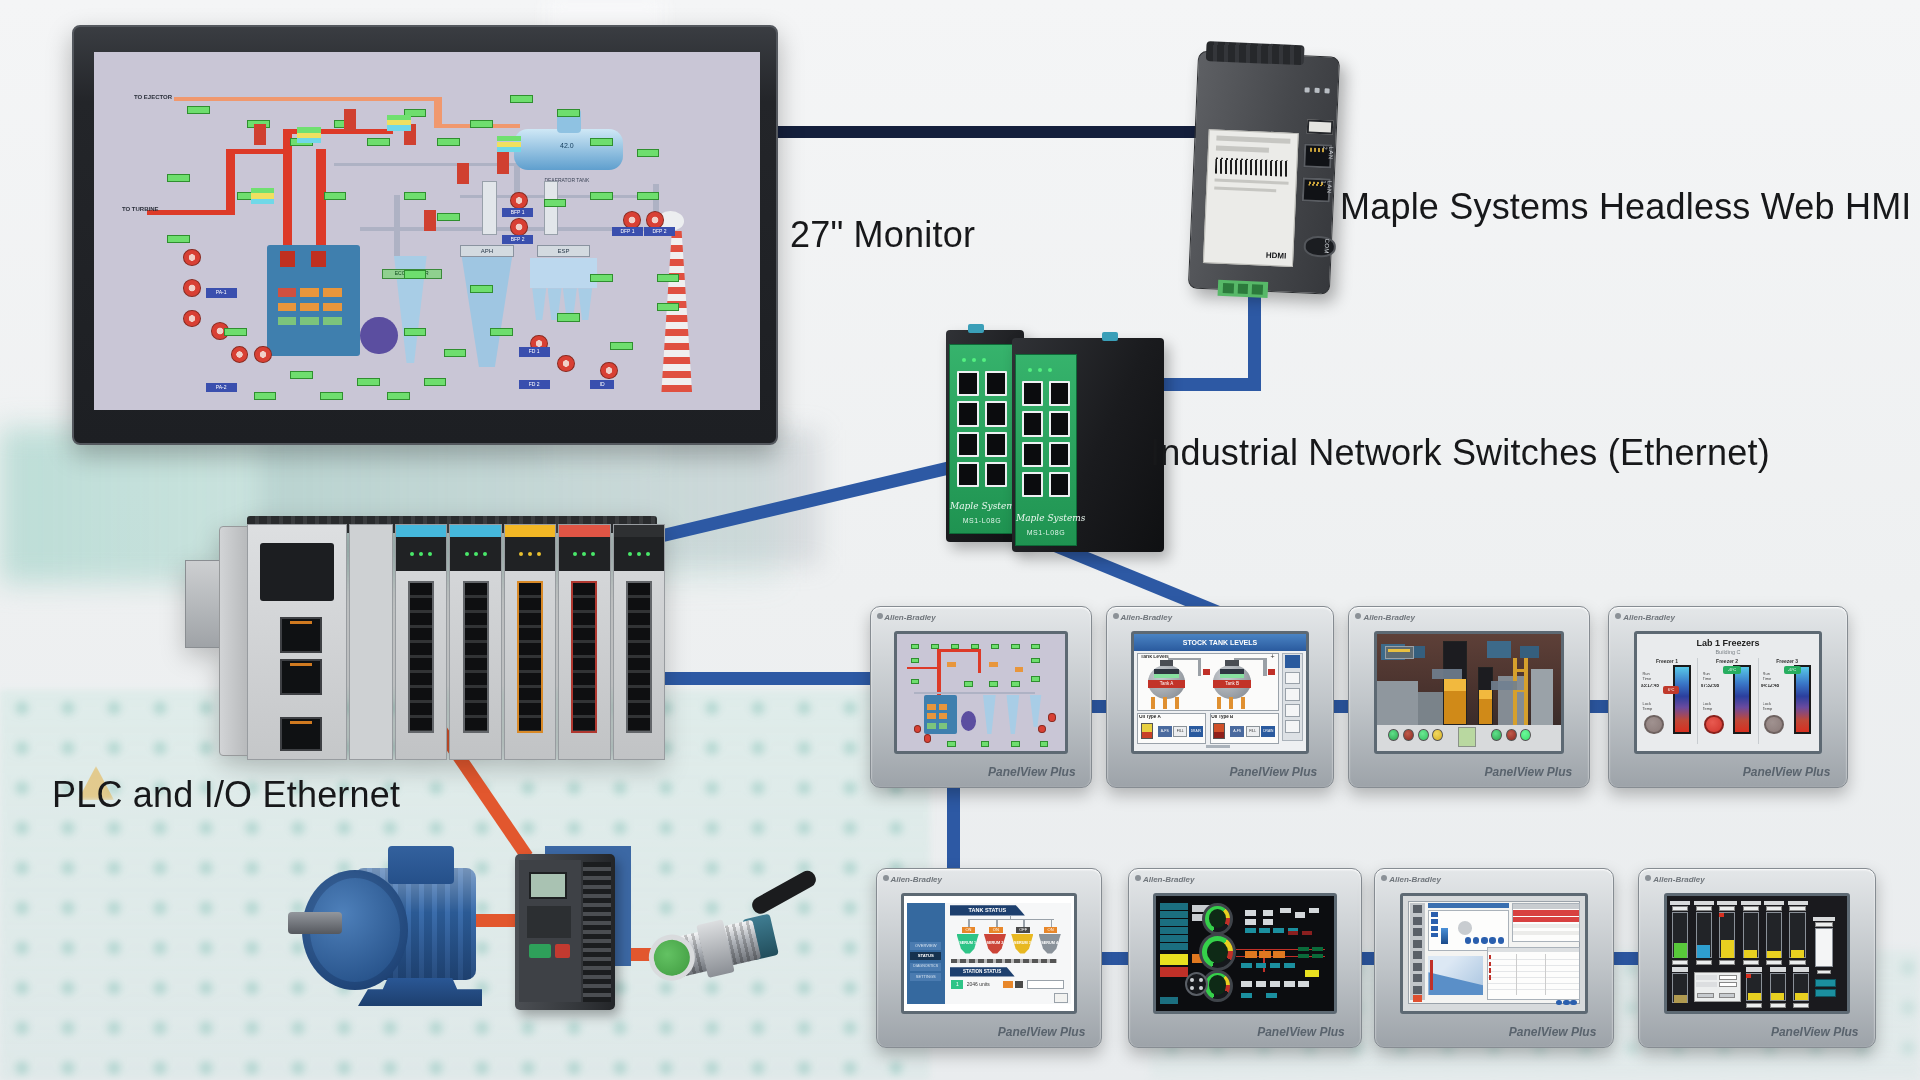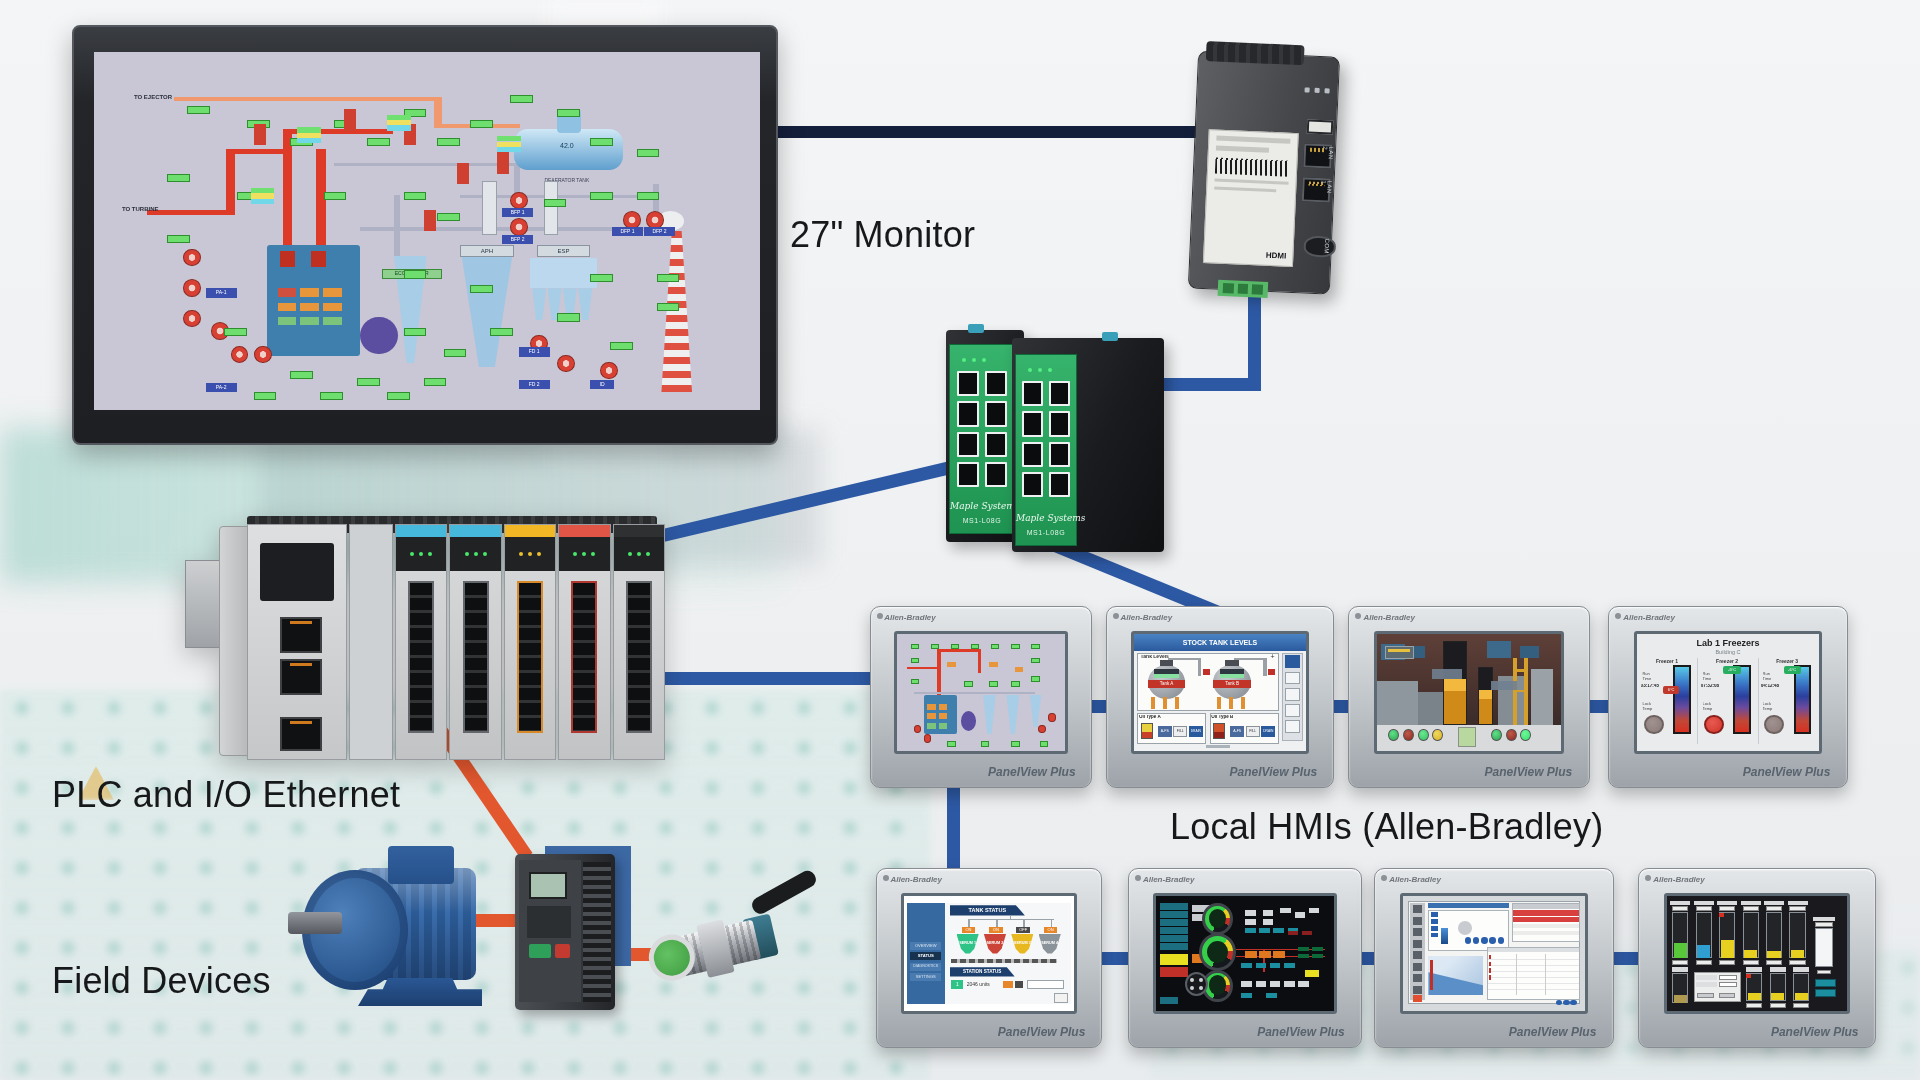--- a/index.html
+++ b/index.html
@@ -283,20 +283,21 @@
       <div class="hd">HDMI</div>
     </div>
     <div class="com"></div>
     <div class="plab" style="top:190px;">COM</div>
     <div class="tb">
         <i></i>
         <i></i>
         <i></i>
       </div>
   </div>
+  <div class="lbl" style="left:1340px;top:186px;">Maple Systems Headless Web HMI</div>
 
   <div class="sw" id="sw1" style="left:946px;top:330px;width:78px;height:212px;">
     <div class="blk"></div>
       <div class="nub"></div>
     <div class="face" style="left:3px;top:14px;width:66px;height:190px;">
       <div class="leds">
           <i></i>
           <i></i>
           <i></i>
         </div>
@@ -330,20 +331,21 @@
           <i></i>
           <i></i>
           <i></i>
           <i></i>
           <i></i>
         </div>
       <div class="logo">Maple Systems</div>
       <div class="model">MS1-L08G</div>
     </div>
   </div>
+  <div class="lbl" style="left:1150px;top:432px;">Industrial Network Switches (Ethernet)</div>
 
   <div id="plc">
     <div class="rail"></div>
     <div class="cap"></div>
     <div class="topbar"></div>
     <div class="cpu">
       <div class="scrn" style="position:absolute;"></div>
       <div class="prt" style="top:92px;height:36px;">
           <i></i>
         </div>
@@ -424,21 +426,20 @@
     <div class="vents"></div>
   </div>
   <div id="sensor">
     <div class="cable"></div>
     <div class="bcap"></div>
       <div class="barrel"></div>
       <div class="thread"></div>
       <div class="nut"></div>
     <div class="facegreen"></div>
   </div>
-  <div class="lbl" style="left:52px;top:960px;">Field Devices</div>
 
   <div class="hmi" style="left:870px;top:606px;width:222px;height:182px;">
     <div class="dot"></div>
       <div class="ab">Allen-Bradley</div>
     <div class="scr" style="background: rgb(201, 198, 214); position: absolute;">
         <div class="sh" style="left: 6%; top: 28%; width: 20%; height: 2%; background: rgb(221, 58, 40);"></div>
         <div class="sh" style="left: 24%; top: 14%; width: 2%; height: 48%; background: rgb(221, 58, 40);"></div>
         <div class="sh" style="left: 24%; top: 13%; width: 26%; height: 2%; background: rgb(221, 58, 40);"></div>
         <div class="sh" style="left: 48%; top: 13%; width: 2%; height: 20%; background: rgb(221, 58, 40);"></div>
         <div class="sh" style="left: 10%; top: 50%; width: 72%; height: 1.5%; background: rgb(174, 178, 196);"></div>
@@ -602,21 +603,20 @@
         <div class="sh" style="left: 3%; top: 62.5%; width: 12%; height: 4%; font-size: 4px; color: rgb(68, 68, 68); display: flex; align-items: center; justify-content: flex-start; white-space: nowrap;">Temp</div>
         <div class="sh" style="left: 36%; top: 62.5%; width: 12%; height: 4%; font-size: 4px; color: rgb(68, 68, 68); display: flex; align-items: center; justify-content: flex-start; white-space: nowrap;">Temp</div>
         <div class="sh" style="left: 69%; top: 62.5%; width: 12%; height: 4%; font-size: 4px; color: rgb(68, 68, 68); display: flex; align-items: center; justify-content: flex-start; white-space: nowrap;">Temp</div>
         <div class="sh" style="left: 4%; top: 69%; width: 11%; height: 17%; background: radial-gradient(circle at 40% 35%, rgb(160, 146, 144), rgb(138, 122, 120)); border: 2px solid rgb(110, 98, 96); border-radius: 50%;"></div>
         <div class="sh" style="left: 37%; top: 69%; width: 11%; height: 17%; background: radial-gradient(circle at 40% 35%, rgb(232, 90, 80), rgb(208, 52, 44)); border: 2px solid rgb(138, 33, 28); border-radius: 50%;"></div>
         <div class="sh" style="left: 70%; top: 69%; width: 11%; height: 17%; background: radial-gradient(circle at 40% 35%, rgb(160, 146, 144), rgb(138, 122, 120)); border: 2px solid rgb(110, 98, 96); border-radius: 50%;"></div>
       </div>
     <div class="pvp">PanelView Plus</div>
   </div>
 
-  <div class="lbl" style="left:1170px;top:806px;">Local HMIs (Allen-Bradley)</div>
 
   <div class="hmi" style="left:876px;top:868px;width:226px;height:180px;">
     <div class="dot"></div>
       <div class="ab">Allen-Bradley</div>
     <div class="scr" style="background: rgb(255, 255, 255); position: absolute;">
         <div class="sh" style="left: 2%; top: 6%; width: 22%; height: 88%; background: rgb(53, 105, 159);"></div>
         <div class="sh" style="left: 4%; top: 40%; width: 18%; height: 7%; background: rgb(74, 123, 176); font-size: 4px; color: rgb(216, 228, 240); display: flex; align-items: center; justify-content: center; white-space: nowrap;">OVERVIEW</div>
         <div class="sh" style="left: 4%; top: 49%; width: 18%; height: 7%; background: rgb(22, 50, 79); font-size: 4.2px; color: rgb(255, 255, 255); font-weight: 700; display: flex; align-items: center; justify-content: center; white-space: nowrap;">STATUS</div>
         <div class="sh" style="left: 4%; top: 58%; width: 18%; height: 7%; background: rgb(74, 123, 176); font-size: 3.6px; color: rgb(216, 228, 240); display: flex; align-items: center; justify-content: center; white-space: nowrap;">DIAGNOSTICS</div>
         <div class="sh" style="left: 4%; top: 67%; width: 18%; height: 7%; background: rgb(74, 123, 176); font-size: 4px; color: rgb(216, 228, 240); display: flex; align-items: center; justify-content: center; white-space: nowrap;">SETTINGS</div>

